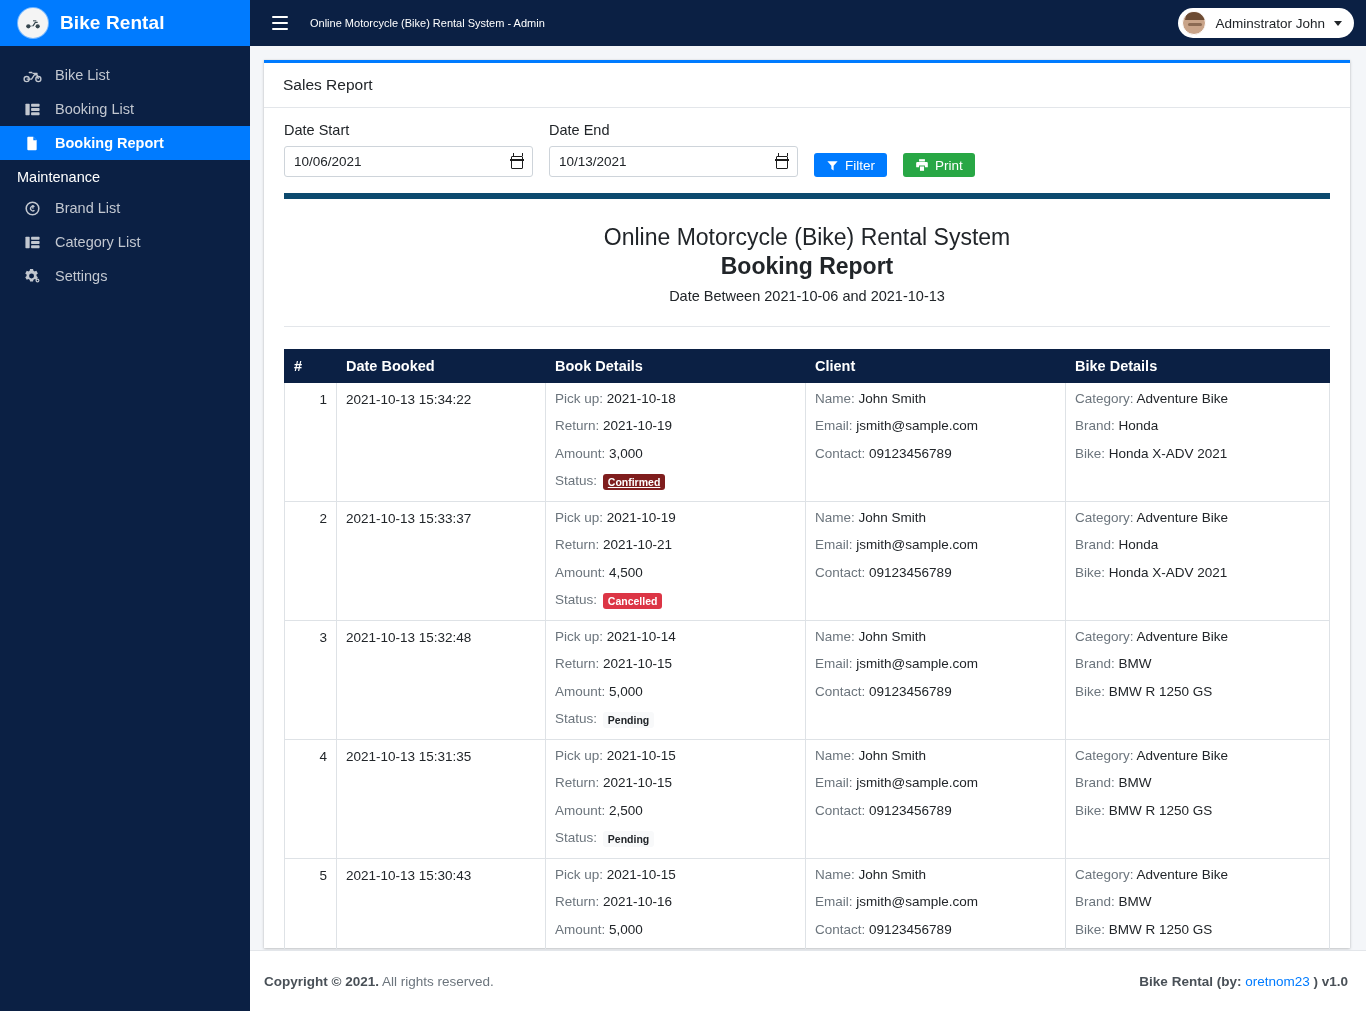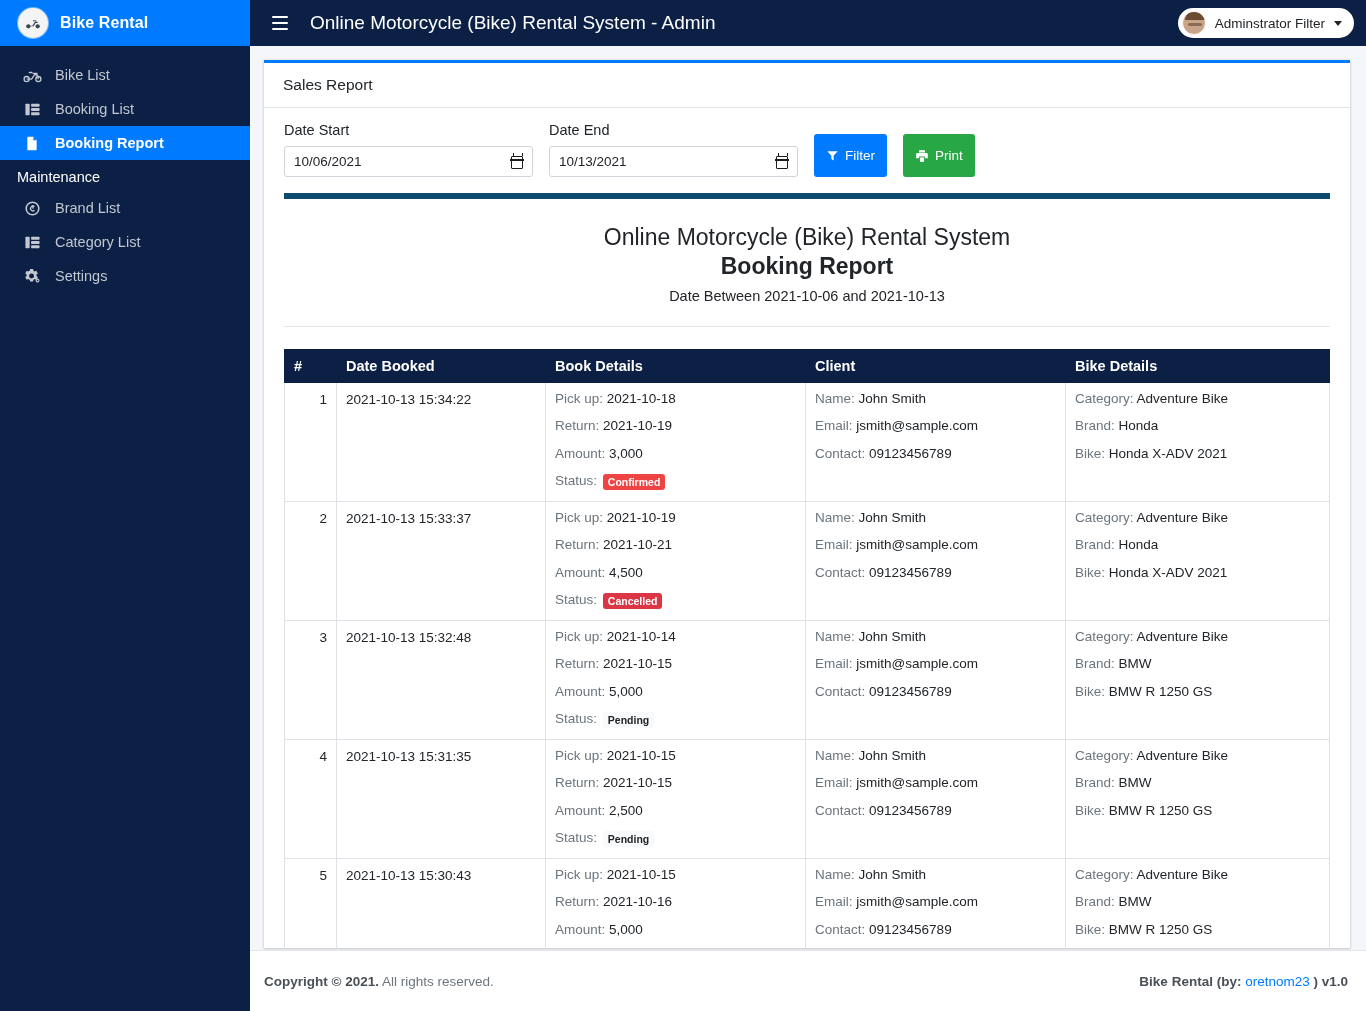--- a/index.html
+++ b/index.html
@@ -36,21 +36,21 @@
     width: 30px; height: 30px;
     border-radius: 50%;
     background: #f4f4f4;
     display: flex; align-items: center; justify-content: center;
     box-shadow: 0 0 0 1px rgba(255,255,255,0.45);
     font-size: 14px;
     color: #37474f;
   }
   .brand-text {
     color: #ffffff;
-    font-size: 16px;
+    font-size: 19px;
     font-weight: bold;
     letter-spacing: .1px;
   }
   .nav { padding-top: 12px; }
   .nav-item {
     display: flex;
     align-items: center;
     gap: 13px;
     height: 34px;
     padding-left: 22px;
@@ -94,21 +94,21 @@
   }
   .topbar-left { display: flex; align-items: center; gap: 22px; }
   .hamburger {
     width: 16px; height: 14px;
     display: flex; flex-direction: column; justify-content: space-between;
     cursor: pointer;
   }
   .hamburger i { display: block; height: 2px; background: #ffffff; border-radius: 1px; }
   .topbar-title {
     color: #ffffff;
-    font-size: 19px;
+    font-size: 11px;
   }
   .user-chip {
     display: flex;
     align-items: center;
     gap: 9px;
     background: #ffffff;
     border-radius: 18px;
     padding: 3px 12px 3px 4px;
     cursor: pointer;
     height: 30px;
@@ -191,21 +191,21 @@
     content: ""; position: absolute; top: -4px; left: 1px;
     width: 8px; height: 3px;
     border-left: 1.6px solid #1c1c1c;
     border-right: 1.6px solid #1c1c1c;
   }
   .cal-ico::after {
     content: ""; position: absolute; top: 1.5px; left: -1.6px; right: -1.6px;
     height: 2.5px; background: #1c1c1c;
   }
   .btn {
-    height: 43px;
+    height: 24px;
     border: none;
     border-radius: 3px;
     display: inline-flex;
     align-items: center;
     gap: 6px;
     padding: 0 12px;
     color: #ffffff;
     font-size: 13.5px;
     cursor: pointer;
     font-family: "Liberation Sans", sans-serif;
@@ -277,21 +277,21 @@
   .badge {
     display: inline-block;
     font-size: 10.5px;
     font-weight: bold;
     padding: 2.5px 5px 2.5px 5px;
     border-radius: 3px;
     line-height: 1;
     vertical-align: middle;
     margin-left: 2px;
   }
-  .badge-confirmed { background: #ef4444; color: #ffffff; }
+  .badge-confirmed { background: #7f1d1d; color: #ffffff; text-decoration: underline; }
   .badge-cancelled { background: #dc3545; color: #ffffff; }
   .badge-pending { background: #f8f9fa; color: #212529; }
 
   
   .footer {
     height: 61px;
     background: #ffffff;
     border-top: 1px solid #e3e6ea;
     display: flex;
     align-items: center;
@@ -407,21 +407,21 @@
       <div class="topbar-left">
         <span class="hamburger">
             <i></i>
             <i></i>
             <i></i>
           </span>
         <span class="topbar-title">Online Motorcycle (Bike) Rental System - Admin</span>
       </div>
       <div class="user-chip">
         <span class="user-avatar"></span>
-        <span class="user-name">Adminstrator Filter</span>
+        <span class="user-name">Adminstrator John</span>
         <span class="caret"></span>
       </div>
     </header>
 
     <div class="content-wrap">
       <section class="card">
 
         <div class="card-header">
           <span>Sales Report</span>
         </div>

